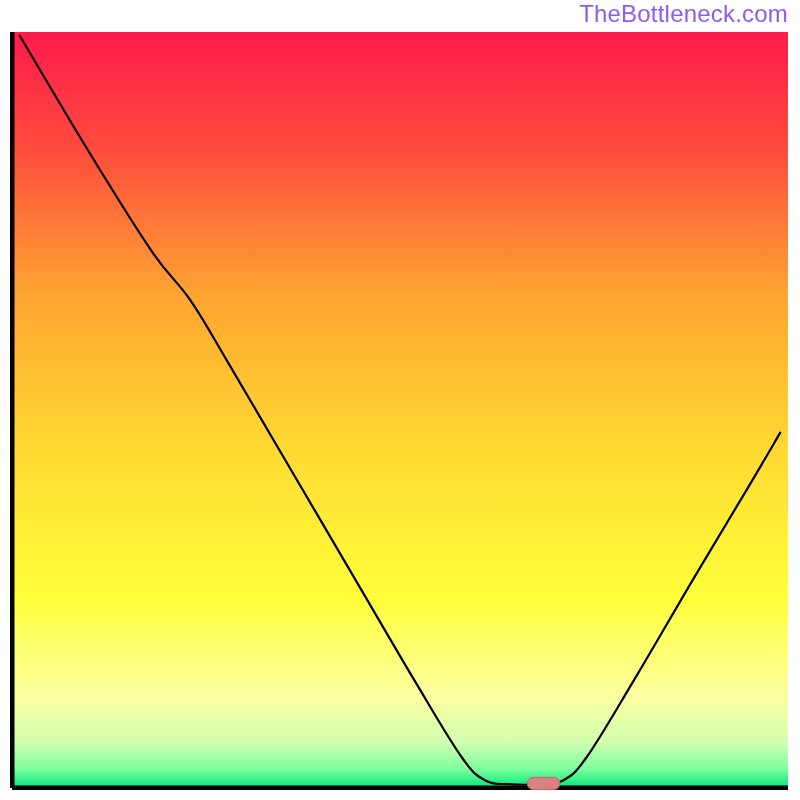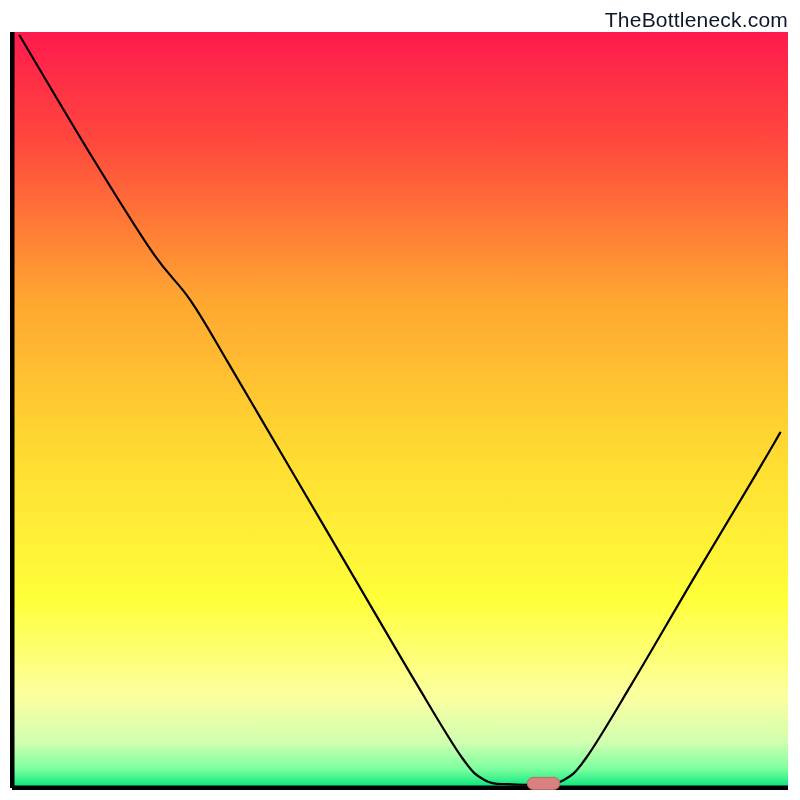--- a/index.html
+++ b/index.html
@@ -1,24 +1,24 @@
 <!DOCTYPE html>
 <html><head>
 <meta charset="utf-8">
 <style>
   * { margin: 0; padding: 0; box-sizing: border-box; }
   html, body { width: 800px; height: 800px; overflow: hidden; }
   .container { position: relative; width: 800px; height: 800px; background: #fff; }
   .watermark {
     position: absolute;
-    top: 8px;
+    top: 0;
     right: 12px;
     font-family: Arial, sans-serif;
-    font-size: 21px;
-    color: #0f172a;
+    font-size: 24px;
+    color: #8b5cf6;
     font-weight: 500;
     letter-spacing: 0.2px;
   }
   .plot {
     position: absolute;
     left: 10px;
     top: 30px;
     width: 780px;
     height: 760px;
   }

